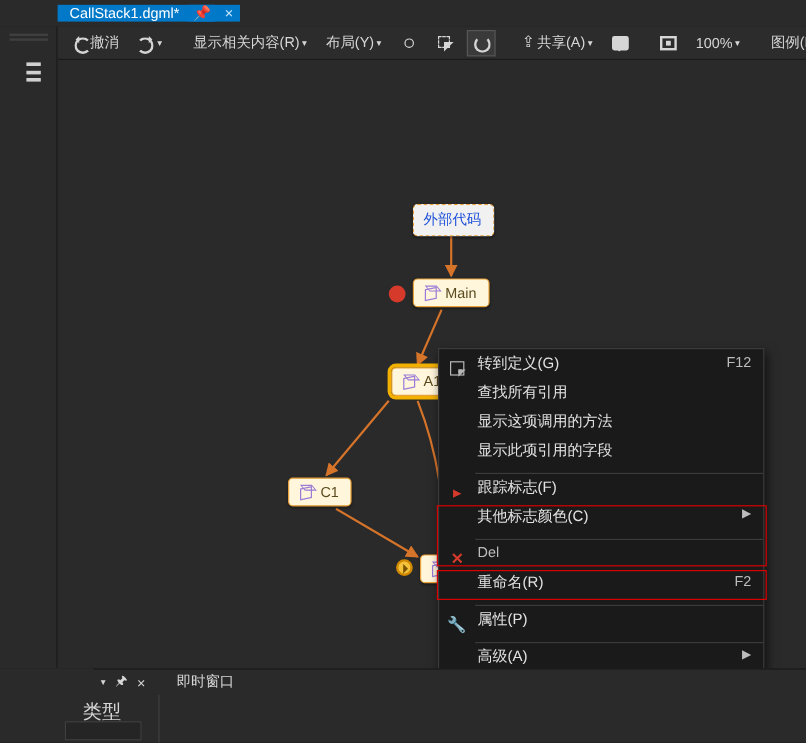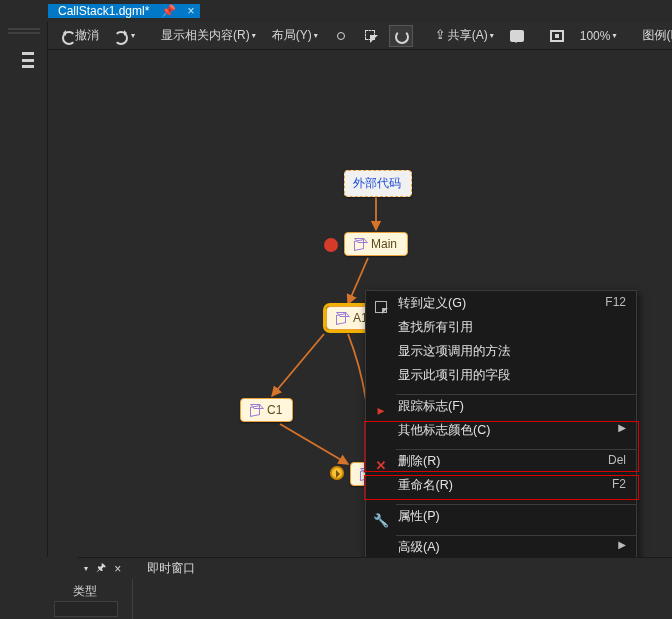--- a/index.html
+++ b/index.html
@@ -207,21 +207,21 @@
     position:absolute; left:78px; right:0; top:0; height:22px;
     display:flex; align-items:center; gap:8px; padding-left:8px;
     color:#d6d6d6; font-size:12px;
     border-top:1px solid #1a1a1a;
   }
   .bottom .titlebar .dd-caret { margin-left:-2px; }
   .bottom .pin { font-size:11px; }
   .bottom .xbtn { font-size:12px; }
   .bottom .left-label {
     position:absolute; left:60px; top:26px; width:50px; text-align:center;
-    color:#d6d6d6; font-size:12px;
+    color:#d6d6d6; font-size:16px;
   }
   .bottom .search-slot {
     position:absolute; left:54px; top:44px; width:64px; height:16px;
     border:1px solid #3f3f3f; background:#252525;
   }
   .bottom .vbar {
     position:absolute; left:132px; top:22px; bottom:0; width:1px; background:#3f3f3f;
   }
 </style>
 </head>
@@ -372,21 +372,20 @@
     <span class="ctx-ico ico-flag">▸</span>
     <span class="lab">跟踪标志(F)</span>
   </div>
   <div class="ctx-item">
     <span class="lab">其他标志颜色(C)</span>
     <span class="sub">▶</span>
   </div>
   <div class="ctx-sep"></div>
   <div class="ctx-item">
     <span class="ctx-ico ico-del">✕</span>
-    <span class="lab">删除(R)</span>
     <span class="accel">Del</span>
   </div>
   <div class="ctx-item">
     <span class="lab">重命名(R)</span>
     <span class="accel">F2</span>
   </div>
   <div class="ctx-sep"></div>
   <div class="ctx-item">
     <span class="ctx-ico ico-wrench">🔧</span>
     <span class="lab">属性(P)</span>

